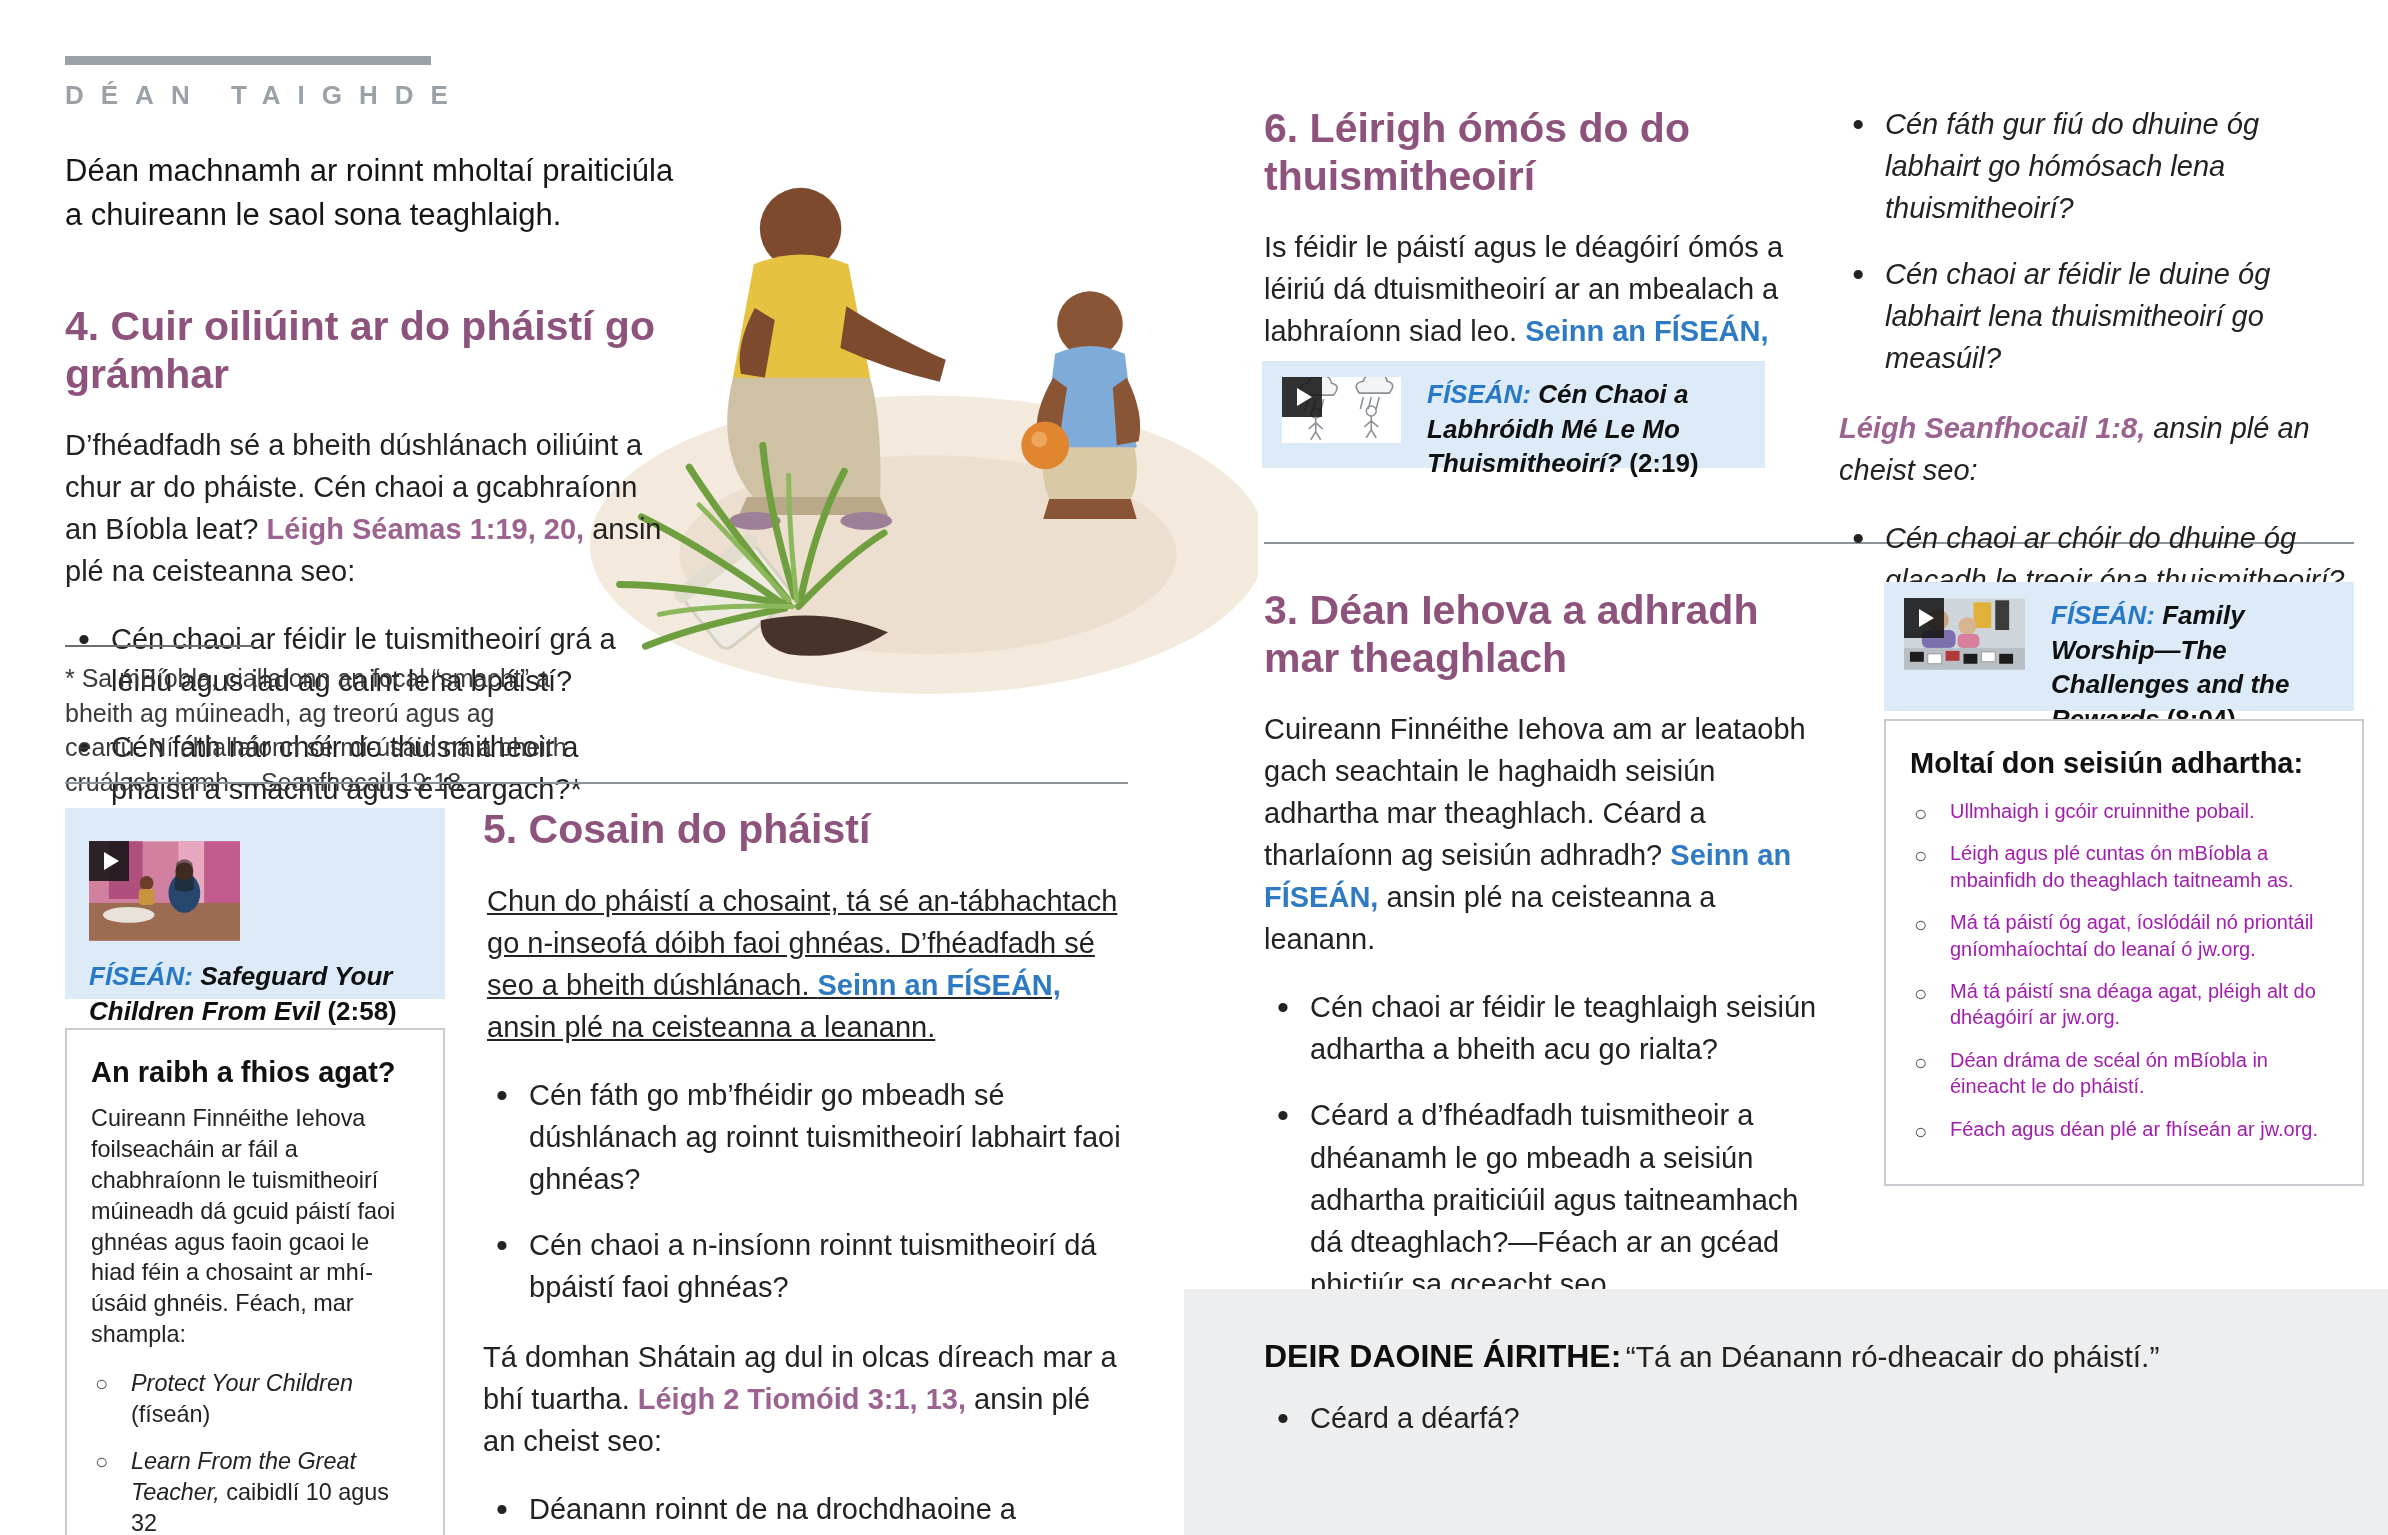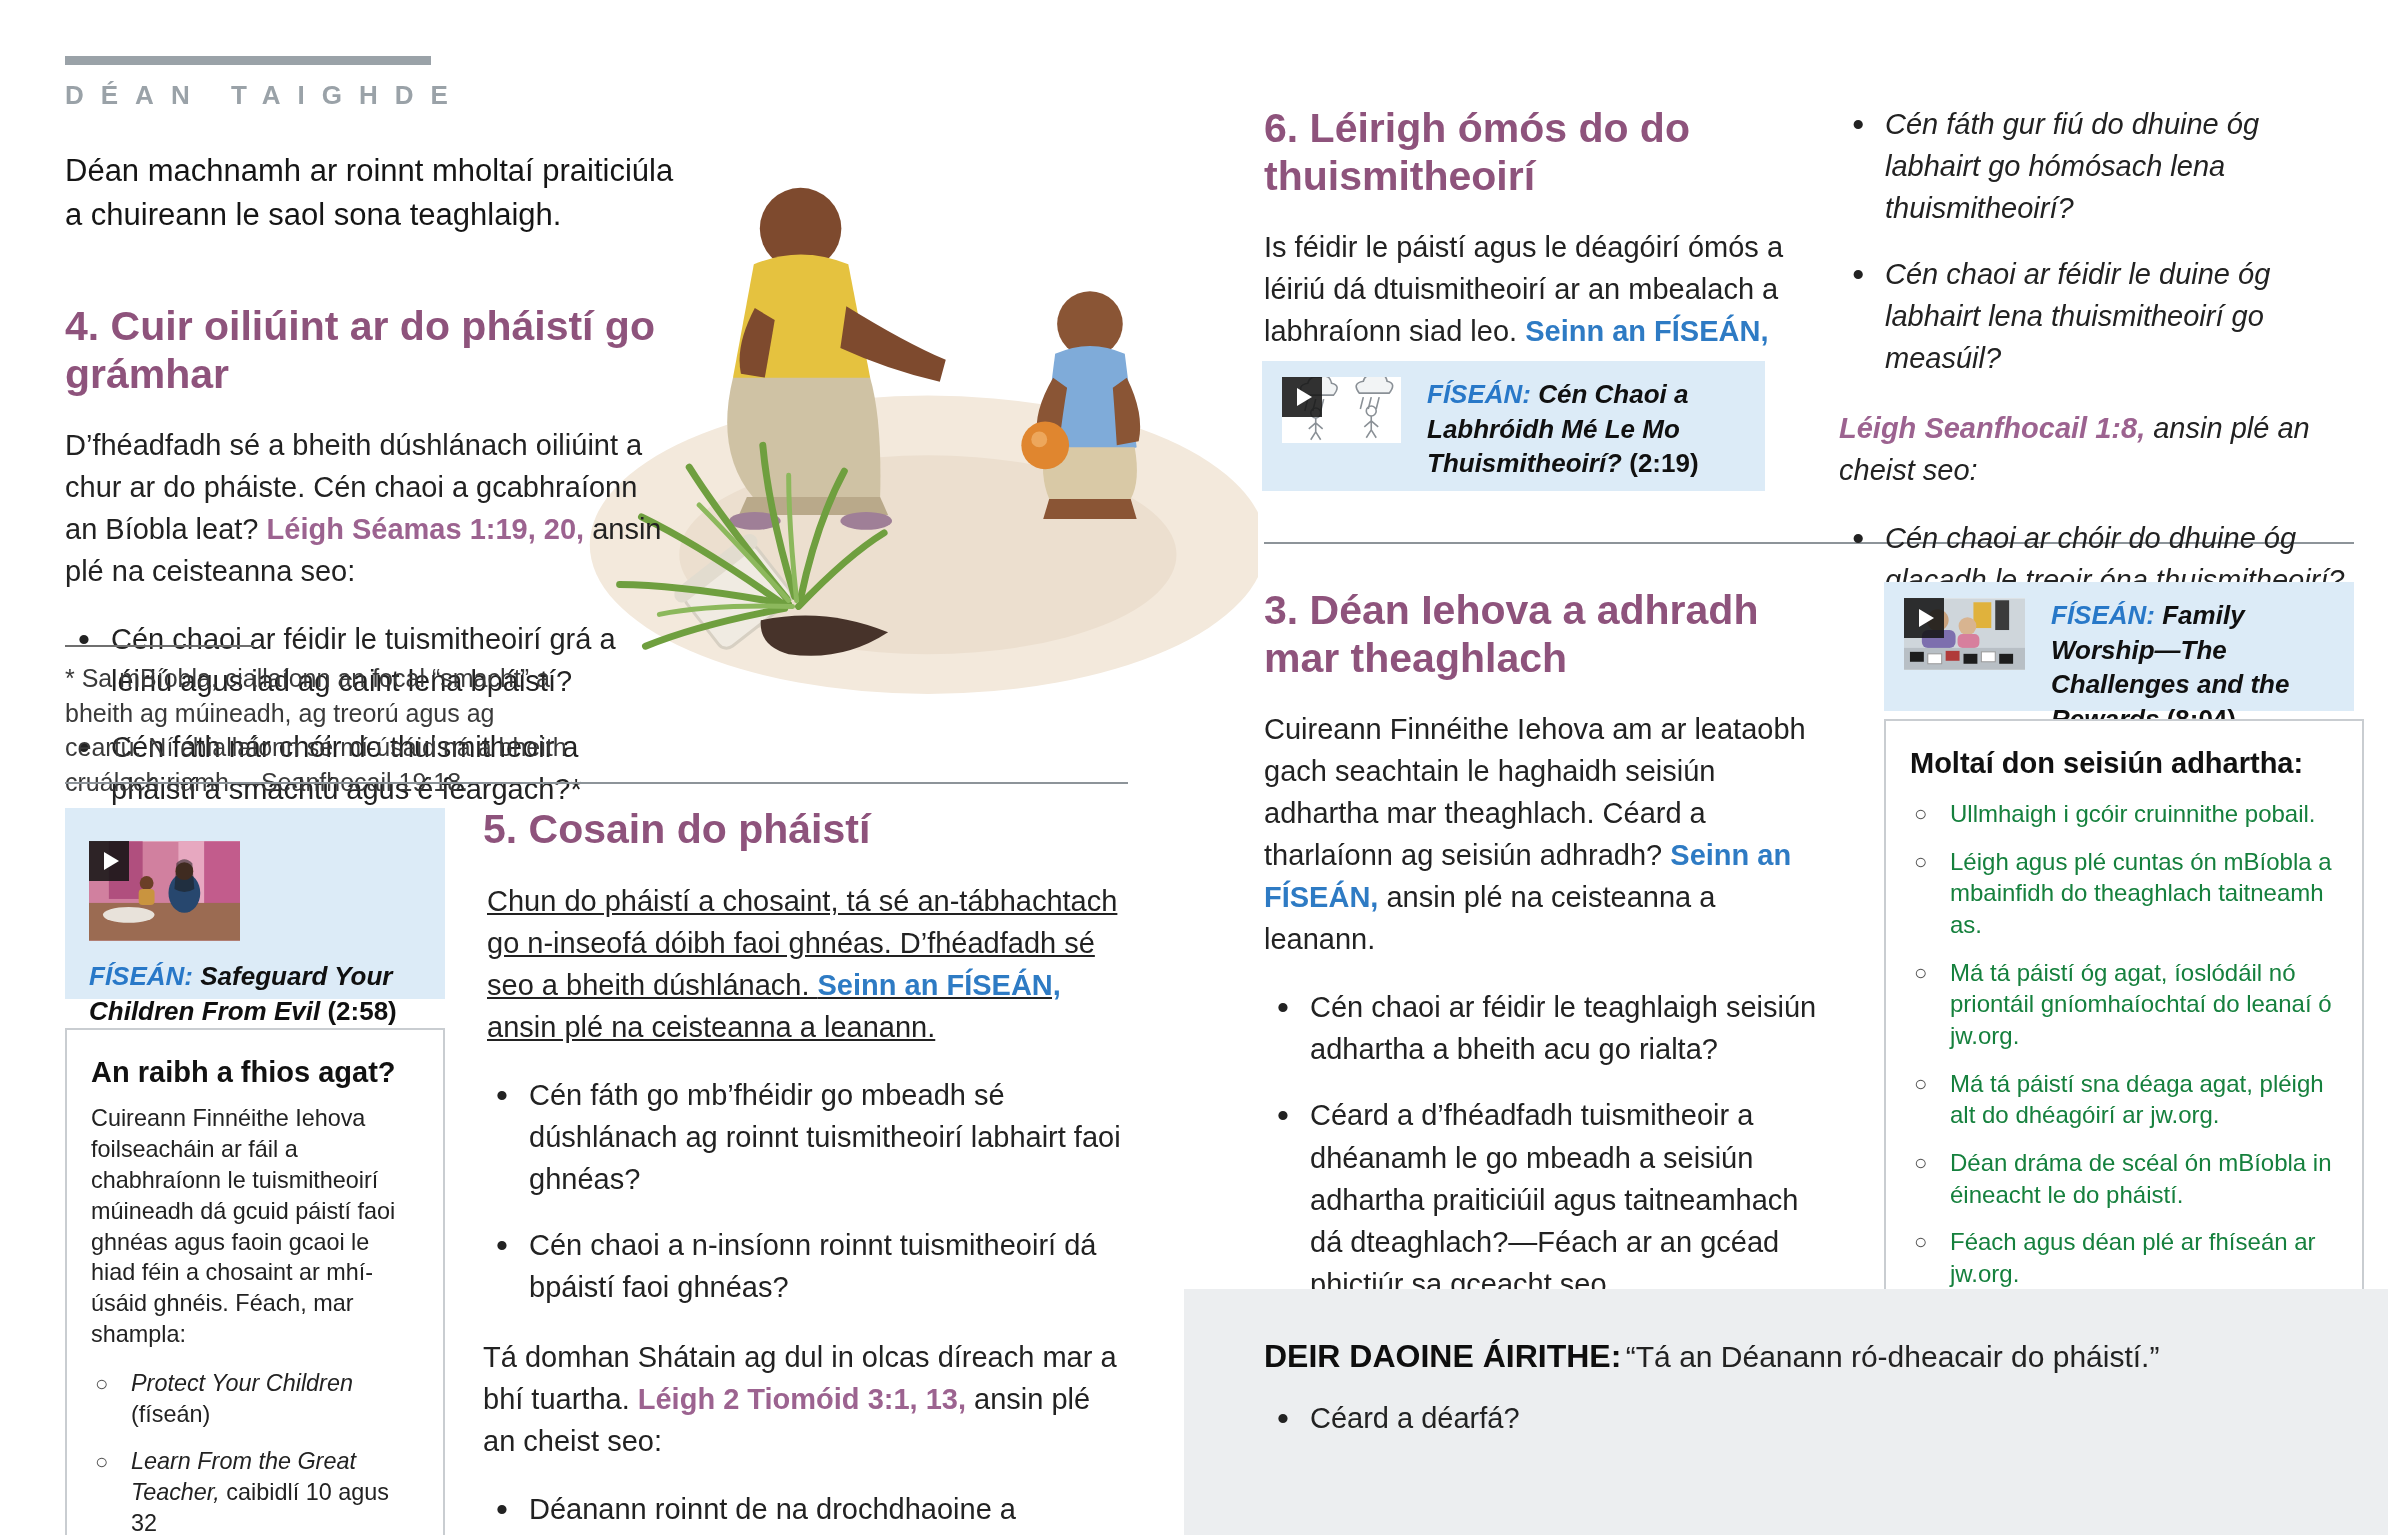--- a/index.html
+++ b/index.html
@@ -32,41 +32,41 @@
   .footnote{font-size:25px;line-height:1.38;color:#3a3a3a;}
 
   .divider{height:2px;background:#8D9499;}
   .pos-div1{left:65px;top:782px;width:1063px;}
   .pos-div2{left:1264px;top:542px;width:1090px;}
 
   
   .vbox{background:#DCEBF7;box-sizing:border-box;display:flex;align-items:flex-start;gap:26px;padding:33px 24px;}
   .vbox.col{flex-direction:column;gap:18px;}
   .pos-v1{left:65px;top:808px;width:380px;height:191px;}
-  .pos-v2{left:1262px;top:361px;width:503px;height:130px;padding:16px 20px;}
+  .pos-v2{left:1262px;top:361px;width:503px;height:107px;padding:16px 20px;}
   .pos-v3{left:1884px;top:582px;width:470px;height:129px;padding:16px 20px;}
   .vtext{font-size:26px;line-height:1.33;font-weight:bold;color:#101010;}
   .vlabel{color:#2878C8;font-style:italic;}
   .vtitle{font-style:italic;}
   .thumb{position:relative;flex:0 0 auto;overflow:hidden;background:#fff;}
   .t1{width:151px;height:100px;}
   .t2{width:119px;height:66px;}
   .t3{width:121px;height:72px;}
   .play{position:absolute;left:0;top:0;width:40px;height:40px;background:rgba(22,22,22,.88);
         display:flex;align-items:center;justify-content:center;}
   .play::before{content:"";display:block;margin-left:5px;border-left:15px solid #fff;
         border-top:9px solid transparent;border-bottom:9px solid transparent;}
 
   
   .border-box{border:2px solid #C9CDD1;background:#fff;box-sizing:border-box;}
   .pos-dyk{left:65px;top:1028px;width:380px;min-height:438px;padding:26px 24px;}
   .boxhead{font-size:29px;font-weight:bold;color:#111;margin:0 0 14px 0;}
   .boxtext{font-size:23.4px;line-height:1.32;color:#222;}
   .pos-moltai{left:1884px;top:719px;width:480px;min-height:416px;padding:26px 24px;}
-  .moltai-t{font-size:24px;line-height:1.32;color:#15803d;}
+  .moltai-t{font-size:20px;line-height:1.32;color:#a21caf;}
 
   .pos-s5{left:483px;top:806px;width:647px;}
   .pos-s6{left:1264px;top:105px;width:547px;}
   .pos-r6{left:1839px;top:103px;width:517px;font-style:italic;}
   .pos-s7{left:1264px;top:587px;width:559px;}
   .mt{margin-top:28px;}
 
   
   .band{left:1184px;top:1289px;width:1204px;height:247px;background:#ECEEF0;}
   .pos-obj{left:1264px;top:1338px;width:1055px;}

